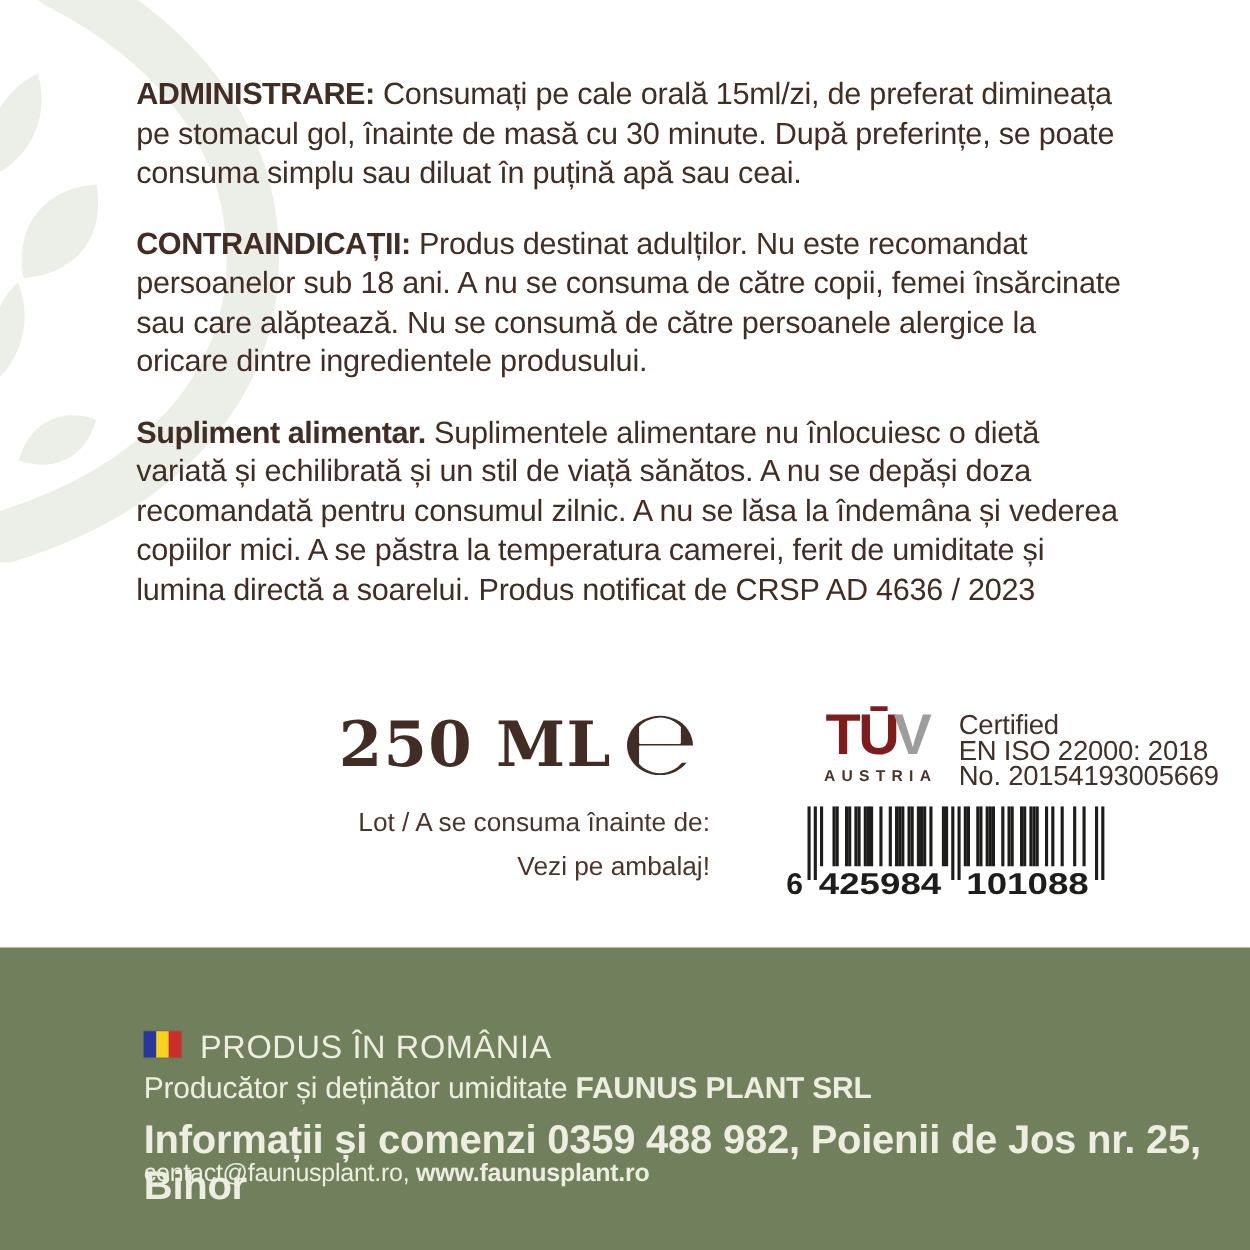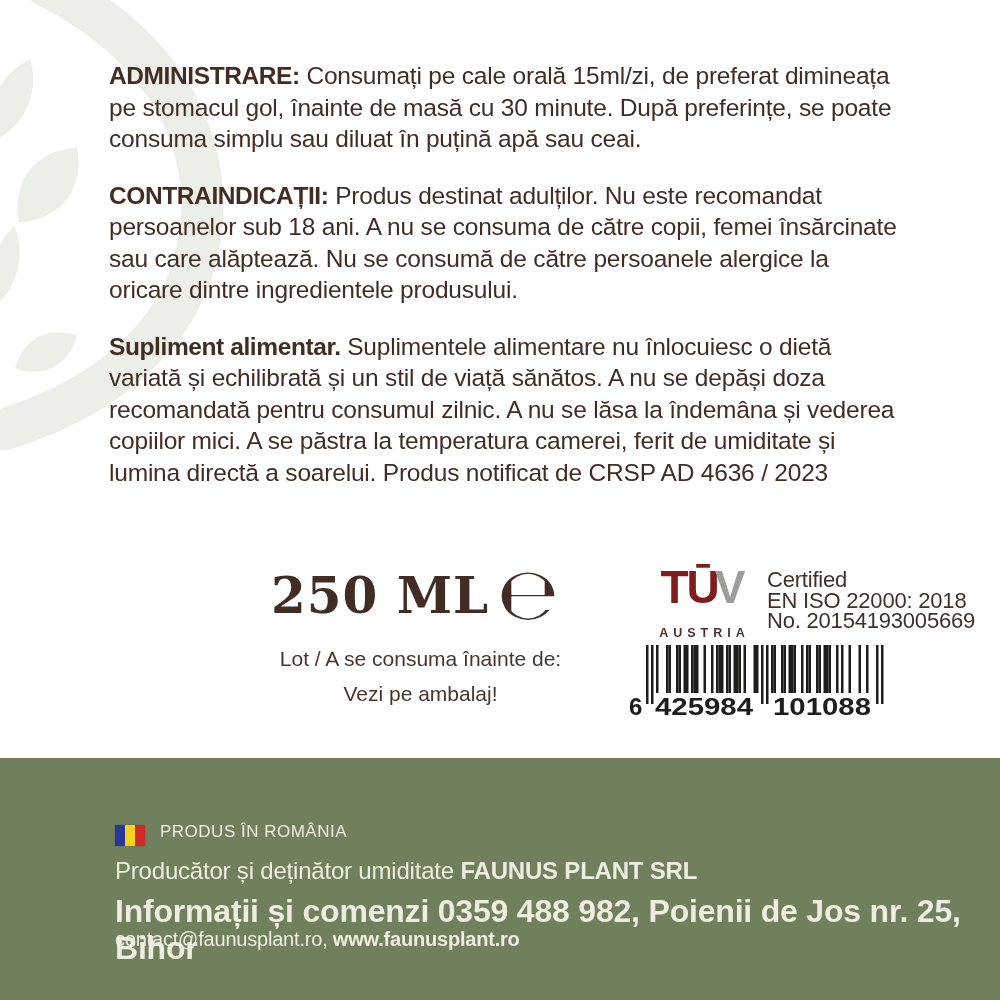--- a/index.html
+++ b/index.html
@@ -20,38 +20,38 @@
   .volume-row { position:absolute; left:271px; top:566px; display:flex; align-items:center; }
   .volume-amount {
     font-family:"DejaVu Serif","Liberation Serif",serif; font-weight:700;
     font-size:50px; line-height:60px; letter-spacing:1px; color:#422d24;
   }
   .estimated-sign {
     font-family:"DejaVu Sans","Liberation Sans",sans-serif; font-weight:400;
     font-size:72px; line-height:60px; margin-left:8px; margin-top:-4px; color:#422d24;
   }
   .lot-block {
-    position:absolute; left:273px; top:641px; width:295px; text-align:center;
+    position:absolute; left:273px; top:641px; width:295px; text-align:right;
     font-size:21px; line-height:35px; color:#4a352c; white-space:nowrap;
   }
 
   .tuv { position:absolute; left:643px; top:564px; width:118px; text-align:center; }
   .tuv-word { font-weight:700; font-size:46px; line-height:46px; letter-spacing:-2px; white-space:nowrap; }
   .tuv-tu { color:#7f1d1d; }
   .tuv-v { color:#9d9d9c; margin-left:-3px; }
-  .tuv-sub { font-size:12.5px; font-weight:700; letter-spacing:5px; color:#4a342b; margin-top:16px; text-indent:5px; }
+  .tuv-sub { font-size:12.5px; font-weight:700; letter-spacing:5px; color:#4a342b; margin-top:4px; text-indent:5px; }
 
   .cert { position:absolute; left:767px; top:570px; font-size:22px; line-height:20.5px; letter-spacing:-0.2px; color:#42312a; }
 
   .barcode { position:absolute; left:628px; top:645px; }
   .bc-digit { font-family:"Liberation Sans",sans-serif; font-weight:600; font-size:24px; fill:#1d1d1b; }
 
   .band { position:absolute; left:0; top:758px; width:1000px; height:242px; }
   .band-text { position:absolute; color:#edeee1; }
-  .made-in { left:160px; top:64px; font-size:17px; letter-spacing:0.5px; }
+  .made-in { left:160px; top:64px; font-size:26px; letter-spacing:0.5px; }
   .flag { position:absolute; left:115px; top:67px; width:30px; height:21px; display:flex; box-shadow:0 0 0 1px rgba(0,0,0,0.08); }
   .flag div { flex:1; height:100%; }
   .producer-line { left:115px; top:99px; font-size:24px; letter-spacing:-0.2px; }
   .info-line { left:115px; top:135px; font-size:32px; letter-spacing:-0.2px;font-weight:bold; }
   .contact-line { left:115px; top:170px; font-size:20px; letter-spacing:-0.2px; }
   .bold { font-weight:700; }
 </style>
 </head>
 <body>
 

